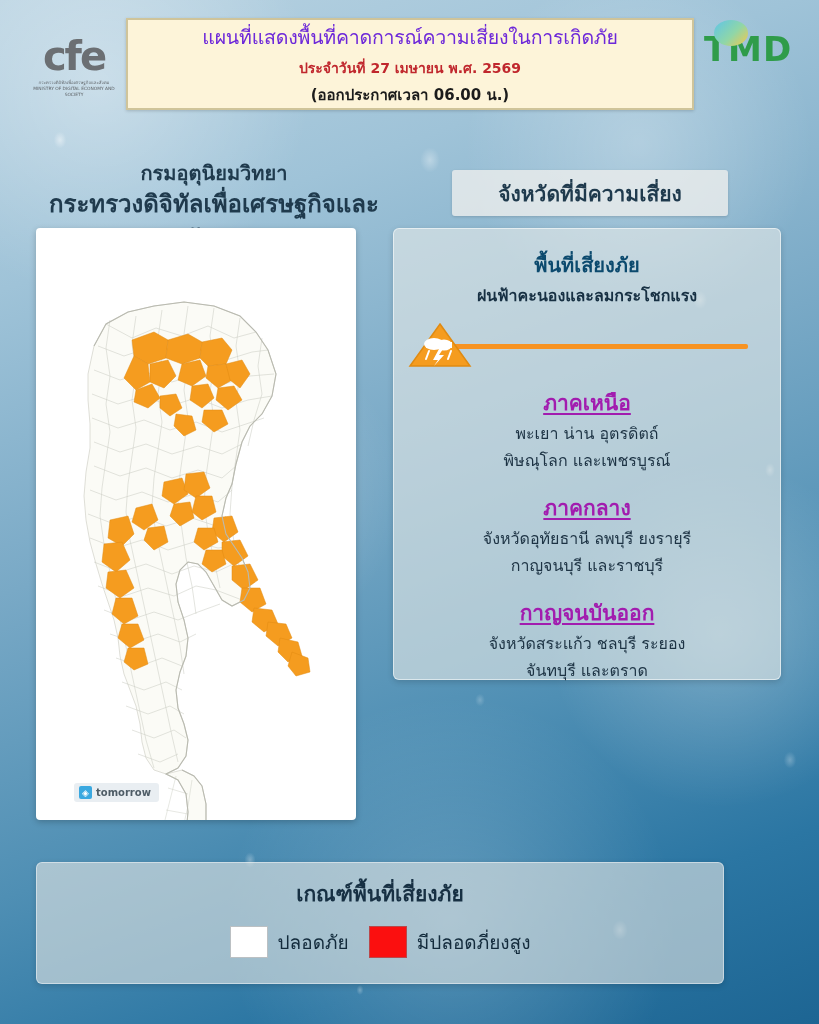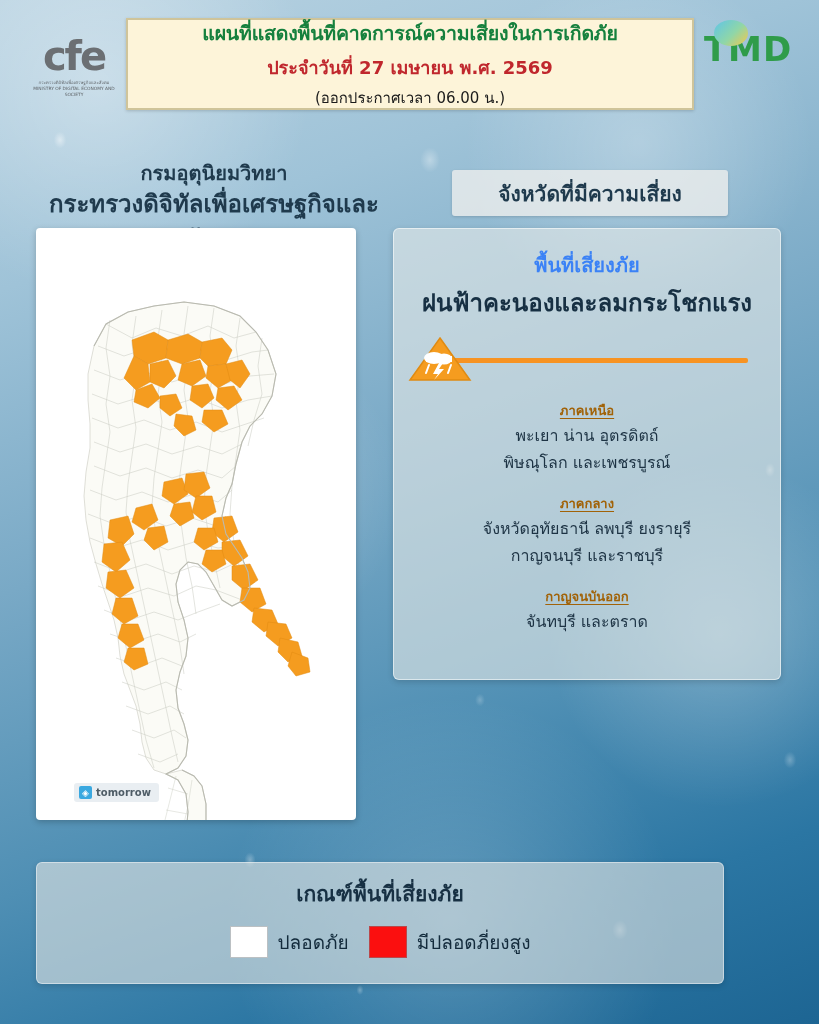--- a/index.html
+++ b/index.html
@@ -51,23 +51,23 @@
   .ministry-sub {
     font-size: 4.4px; color: #5b5f63; line-height: 1.35; margin-top: 4px;
   }
   .title-box {
     position: absolute; left: 126px; top: 0; width: 568px; height: 92px;
     background: #fdf4d9;
     border: 2px solid #cfc49a;
     display: flex; flex-direction: column; align-items: center; justify-content: center;
     box-shadow: 0 1px 3px rgba(0,0,0,0.18);
   }
-  .title-line1 { font-size: 19.5px; font-weight: bold; color: #15803d; letter-spacing: -0.2px; }
-  .title-line2 { font-size: 18px; font-weight: bold; color: #c0272d; margin-top: 4px; }
-  .title-line3 { font-size: 15px; font-weight: normal; color: #1b1b1b; margin-top: 4px; }
+  .title-line1 { font-size: 19.5px; font-weight: normal; color: #6d28d9; letter-spacing: -0.2px; }
+  .title-line2 { font-size: 14px; font-weight: bold; color: #c0272d; margin-top: 4px; }
+  .title-line3 { font-size: 15px; font-weight: bold; color: #1b1b1b; margin-top: 4px; }
   .tmd-logo {
     position: absolute; right: 16px; top: 14px; width: 110px; text-align: center;
   }
   .tmd-text {
     font-size: 34px; font-weight: bold; color: #2f9c4a; letter-spacing: 1px;
     line-height: 1;
   }
   .tmd-dot {
     position: absolute; left: 50%; top: -12px; transform: translateX(-34px);
     width: 34px; height: 26px; border-radius: 50%;
@@ -115,37 +115,37 @@
   .risk-panel {
     position: absolute; left: 393px; top: 228px; width: 388px; height: 452px;
     background: rgba(228,232,230,0.62);
     border: 1px solid rgba(255,255,255,0.55);
     border-radius: 6px;
     box-shadow: 0 2px 6px rgba(0,0,0,0.16);
     padding-top: 20px;
     text-align: center;
     color: #1d3344;
   }
-  .panel-head1 { font-size: 20px; font-weight: bold; color: #3b82f6; }
-  .panel-head2 { font-size: 24px; font-weight: bold; color: #173043; margin-top: 2px; }
+  .panel-head1 { font-size: 20px; font-weight: bold; color: #0c4a6e; }
+  .panel-head2 { font-size: 16px; font-weight: bold; color: #173043; margin-top: 2px; }
 
   .storm-row {
     position: relative; height: 46px; margin-top: 14px;
   }
   .storm-rule {
     position: absolute; left: 32px; right: 32px; top: 22px;
     height: 5px; background: #f79322; border-radius: 2px;
   }
   .storm-icon {
     position: absolute; left: 14px; top: 0; width: 64px; height: 46px;
   }
 
   .region { margin-top: 18px; }
   .region-name {
-    font-size: 13px; font-weight: bold; color: #a16207;
+    font-size: 21px; font-weight: bold; color: #a21caf;
     text-decoration: underline; text-underline-offset: 3px;
   }
   .region-body { font-size: 16px; color: #1d3344; line-height: 1.5; margin-top: 3px; }
 
   
   .legend {
     position: absolute; left: 36px; top: 862px; width: 688px; height: 122px;
     background: rgba(224,228,226,0.62);
     border: 1px solid rgba(255,255,255,0.45);
     border-radius: 6px;
@@ -351,20 +351,21 @@
   </div>
 
   <div class="region">
     <div class="region-name">ภาคกลาง</div>
     <div class="region-body">จังหวัดอุทัยธานี ลพบุรี ยงรายุรี</div>
     <div class="region-body">กาญจนบุรี และราชบุรี</div>
   </div>
 
   <div class="region">
     <div class="region-name">กาญจนบันออก</div>
+    <div class="region-body">จังหวัดสระแก้ว ชลบุรี ระยอง</div>
     <div class="region-body">จันทบุรี และตราด</div>
   </div>
 </div>
 
 <div class="legend">
   <div class="legend-title">เกณฑ์พื้นที่เสี่ยงภัย</div>
   <div class="legend-items">
     <div class="legend-item">
       <span class="swatch" style="background:#ffffff"></span>
       <span class="legend-label">ปลอดภัย</span>

